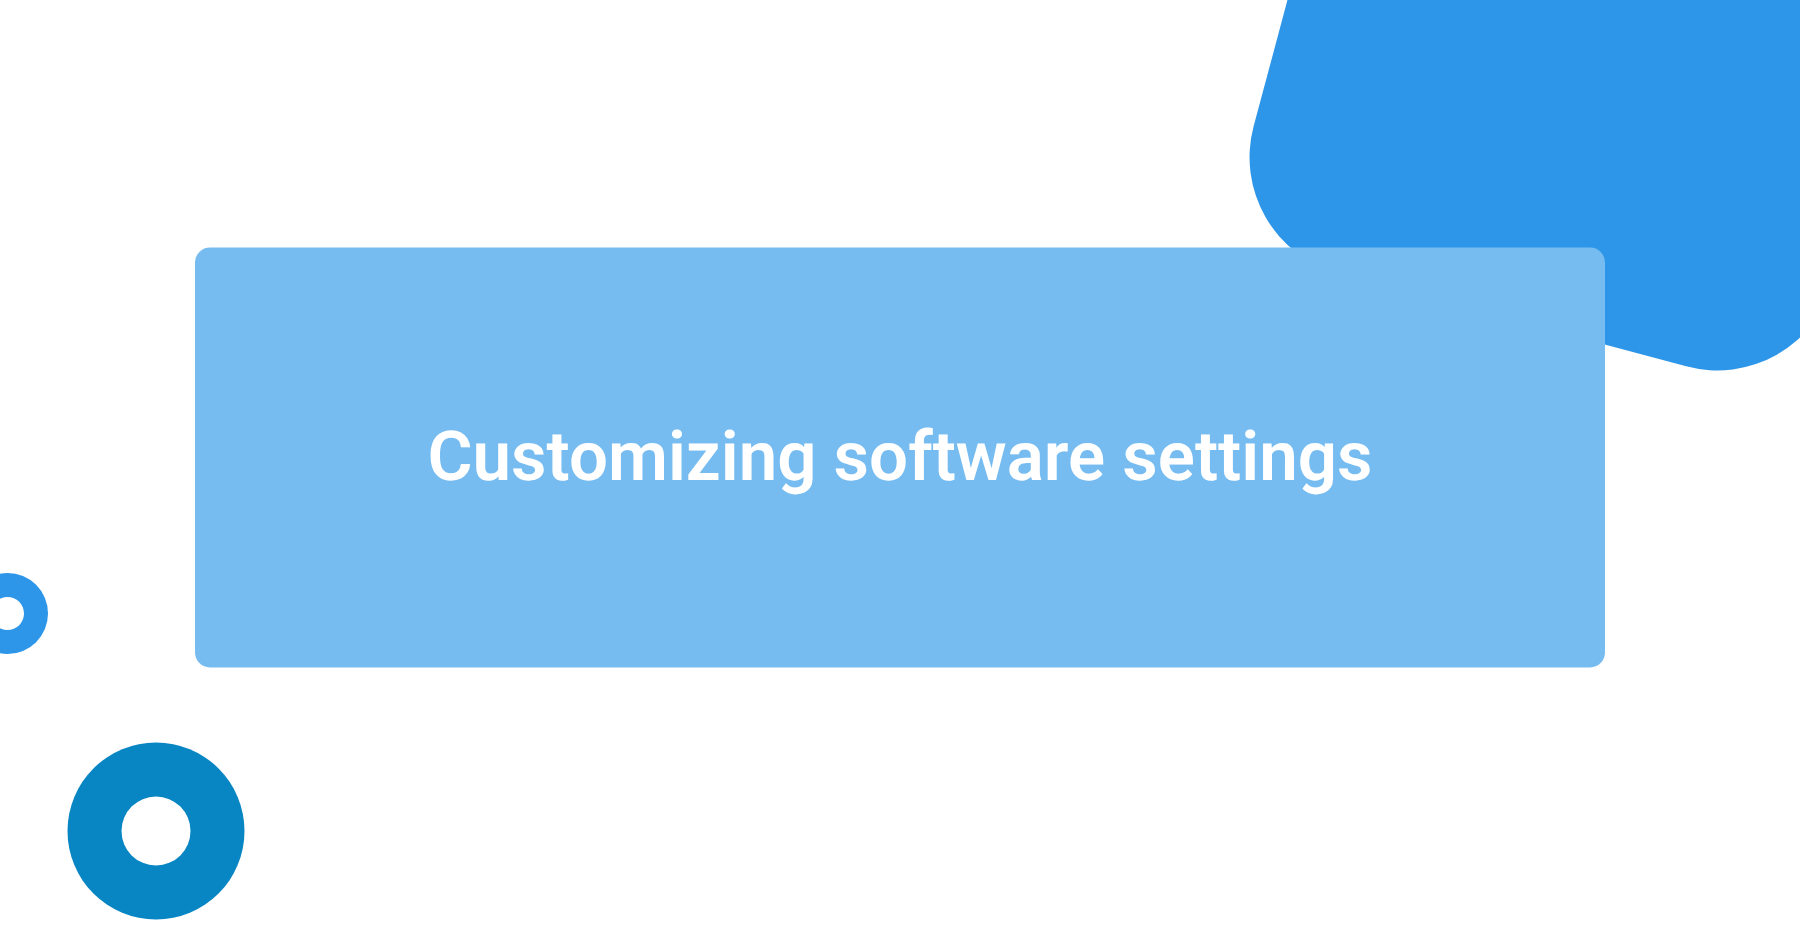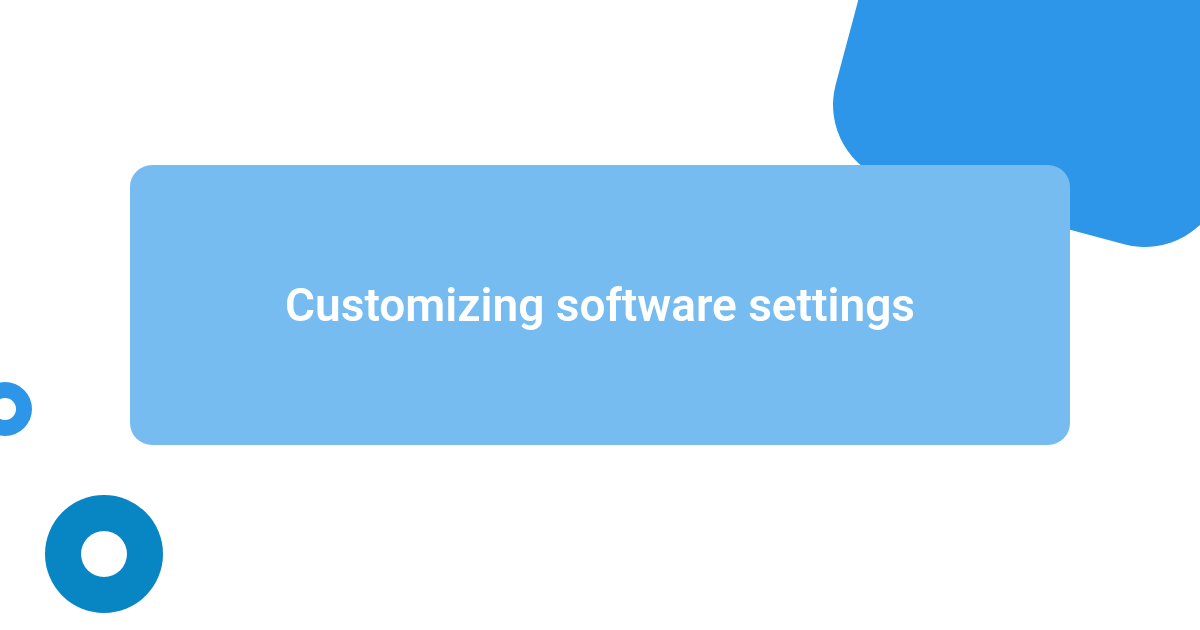--- a/index.html
+++ b/index.html
@@ -65,21 +65,21 @@
       background: #ffffff;
       border-radius: 50%;
     }
     .title-card {
       position: absolute;
       left: 130px;
       top: 165px;
       width: 940px;
       height: 280px;
       background: #76bcf1;
-      border-radius: 22px;
+      border-radius: 10px;
       display: flex;
       align-items: center;
       justify-content: center;
     }
     .title-text {
       color: #ffffff;
       font-size: 46px;
       font-weight: 600;
       text-align: center;
     }

